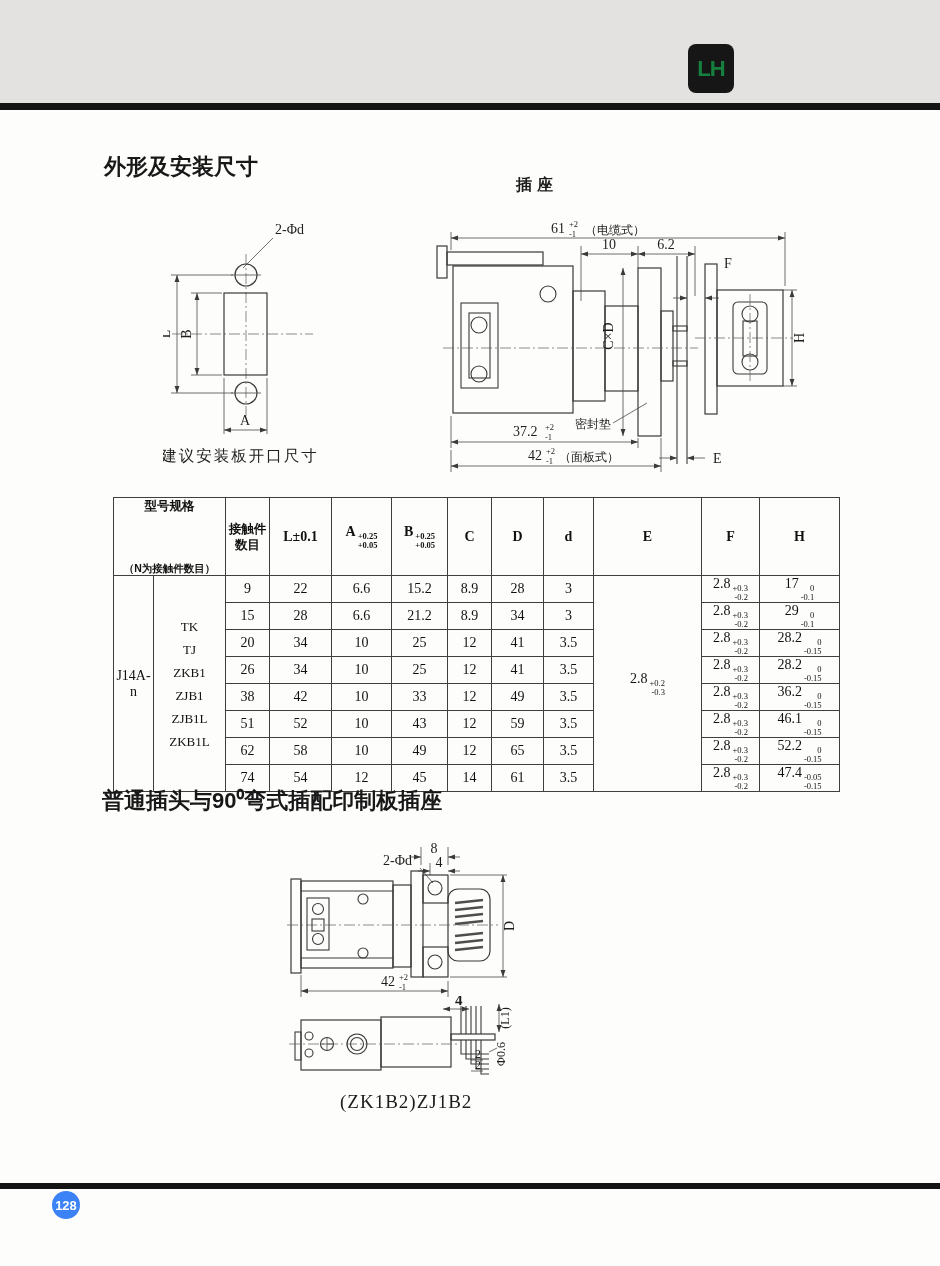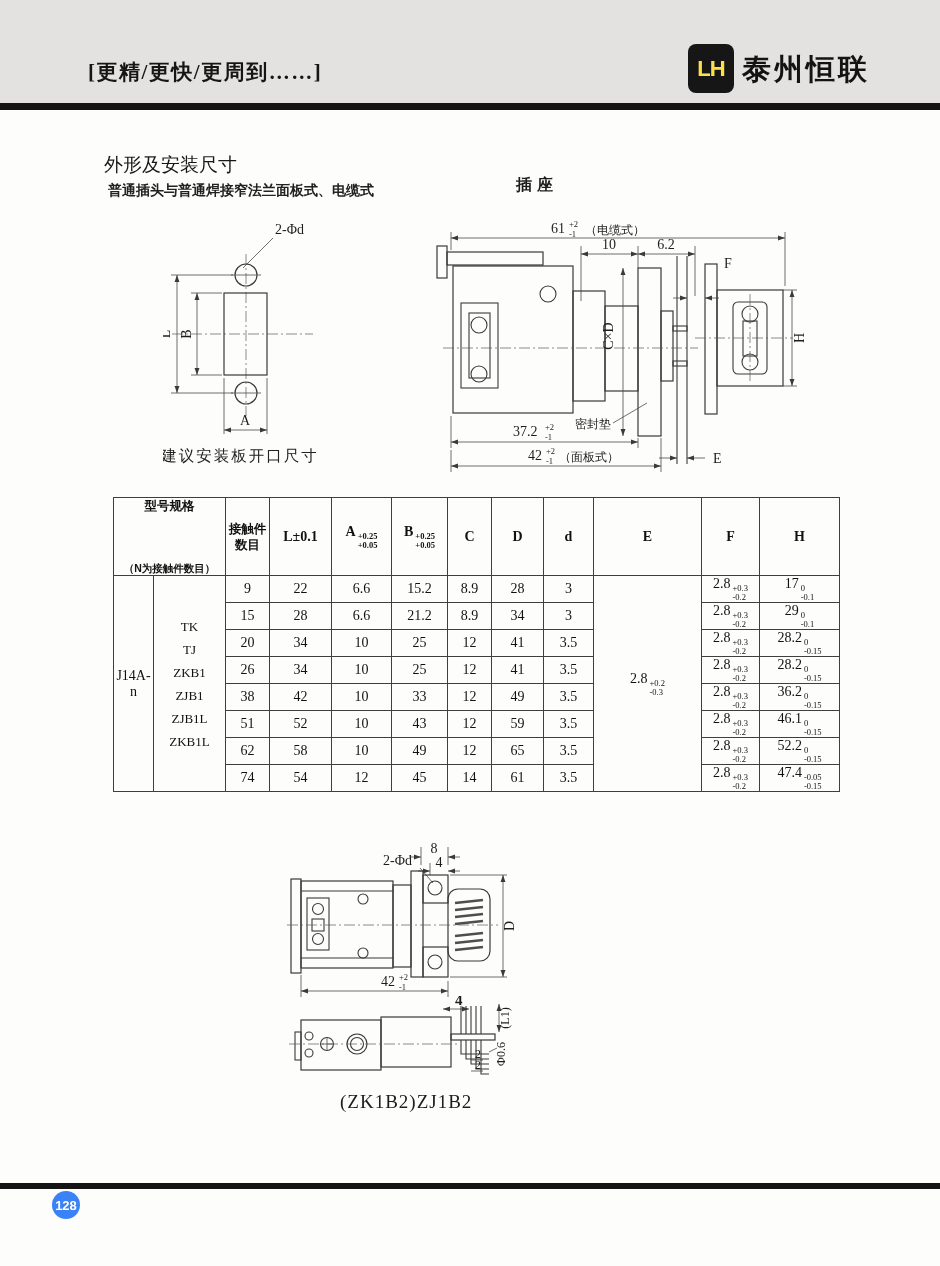--- a/index.html
+++ b/index.html
@@ -5,36 +5,36 @@
   html,body{margin:0;padding:0;background:#cfcfcf;}
   .page{position:relative;width:940px;height:1266px;background:#fdfdfb;overflow:hidden;
         font-family:"Liberation Sans",sans-serif;color:#1c1c1c;}
   .abs{position:absolute;}
   
   .topband{left:0;top:0;width:940px;height:103px;background:#e3e2e0;}
   .bar{left:0;width:940px;background:#141414;}
   .slogan{left:88px;top:58px;font-family:"Liberation Serif",serif;font-size:21px;
           font-weight:700;letter-spacing:1.5px;color:#151515;}
   .logo{left:688px;top:44px;width:46px;height:49px;background:#161616;border-radius:8px;
-        color:#fde047;display:flex;align-items:center;justify-content:center;
+        color:#15803d;display:flex;align-items:center;justify-content:center;
         font-weight:900;font-size:22px;letter-spacing:-1px;}
   .brand{left:742px;top:50px;font-size:29px;font-weight:900;letter-spacing:3px;color:#131313;}
   
-  .h1{font-size:19px;font-weight:400;color:#181818;}
+  .h1{font-size:22px;font-weight:700;color:#181818;}
   .h2{font-size:14px;font-weight:700;color:#222;}
   .socketlbl{font-family:"Liberation Serif",serif;font-size:16px;font-weight:600;letter-spacing:5px;}
   
   table.spec{border-collapse:collapse;table-layout:fixed;width:726px;}
   table.spec th,table.spec td{border:1px solid #3f3f3f;text-align:center;vertical-align:middle;
         padding:0;font-family:"Liberation Serif",serif;font-size:14px;color:#111;}
   table.spec thead tr{height:52px;}
   table.spec tbody tr{height:25px;}
   th .cnh{font-family:"Liberation Sans",sans-serif;font-size:12.5px;font-weight:700;line-height:16px;}
   th .cnhs{font-family:"Liberation Sans",sans-serif;font-size:10.5px;font-weight:700;line-height:13px;margin-top:48px;}
-  .tol{display:inline-flex;flex-direction:column;justify-content:center;text-align:left;
+  .tol{display:inline-flex;flex-direction:column;justify-content:center;text-align:right;
        font-family:"Liberation Serif",serif;font-size:8.5px;line-height:9px;
        vertical-align:-3px;margin-left:2px;}
   .tol i{font-style:normal;}
   td.types div{line-height:23px;font-size:13px;}
   
   text{font-family:"Liberation Serif",serif;font-size:14px;fill:#1d1d1d;}
   text.tl{font-size:8.5px;}
   text.cn{font-size:12px;}
   text.cap{font-size:15.5px;letter-spacing:2px;fill:#222;}
   text.cap2{font-size:19px;letter-spacing:1px;}
@@ -48,26 +48,23 @@
          color:#fff;font-size:13px;font-weight:700;display:flex;align-items:center;justify-content:center;}
   .finfo{left:94px;top:1197px;font-size:15px;font-weight:700;color:#111;}
 </style>
 </head>
 <body>
 
 <div class="page">
 
   <div class="abs topband"></div>
   <div class="abs bar" style="top:103px;height:7px;"></div>
-  <div class="abs slogan">[更精/更快/更周到……]</div>
   <div class="abs logo">LH</div>
-  <div class="abs brand">泰州恒联</div>
 
   <div class="abs h1" style="left:104px;top:152px;">外形及安装尺寸</div>
-  <div class="abs h2" style="left:108px;top:182px;">普通插头与普通焊接窄法兰面板式、电缆式</div>
   <div class="abs socketlbl" style="left:516px;top:175px;">插座</div>
 
   <svg class="abs" style="left:163px;top:218px;" width="265" height="250" viewBox="0 0 265 250">
     <defs>
       <marker id="m1" viewBox="0 0 10 10" refX="10" refY="5" markerWidth="9" markerHeight="9" orient="auto-start-reverse">
         <path d="M0,1.5 L10,5 L0,8.5 z" fill="#3a3a3a"></path>
       </marker>
     </defs>
     <text x="112" y="16">2-Φd</text>
     <line class="d" x1="110" y1="20" x2="80" y2="50"></line>
@@ -366,20 +363,21 @@
               <i>-0.2</i>
             </span></td>
         <td><span>47.4</span><span class="tol">
               <i>-0.05</i>
               <i>-0.15</i>
             </span></td>
       </tr>
     </tbody>
   </table>
 
+  <div class="abs h1" style="left:102px;top:784px;">普通插头与90⁰弯式插配印制板插座</div>
 
   <svg class="abs" style="left:283px;top:841px;" width="265" height="160" viewBox="0 0 265 160">
     <defs>
       <marker id="m3" viewBox="0 0 10 10" refX="10" refY="5" markerWidth="9" markerHeight="9" orient="auto-start-reverse">
         <path d="M0,1.5 L10,5 L0,8.5 z" fill="#3a3a3a"></path>
       </marker>
     </defs>
     <text x="100" y="24">2-Φd</text>
     <line class="d" x1="137" y1="27" x2="150" y2="42"></line>
     <line class="d" x1="138" y1="6" x2="138" y2="24"></line>

